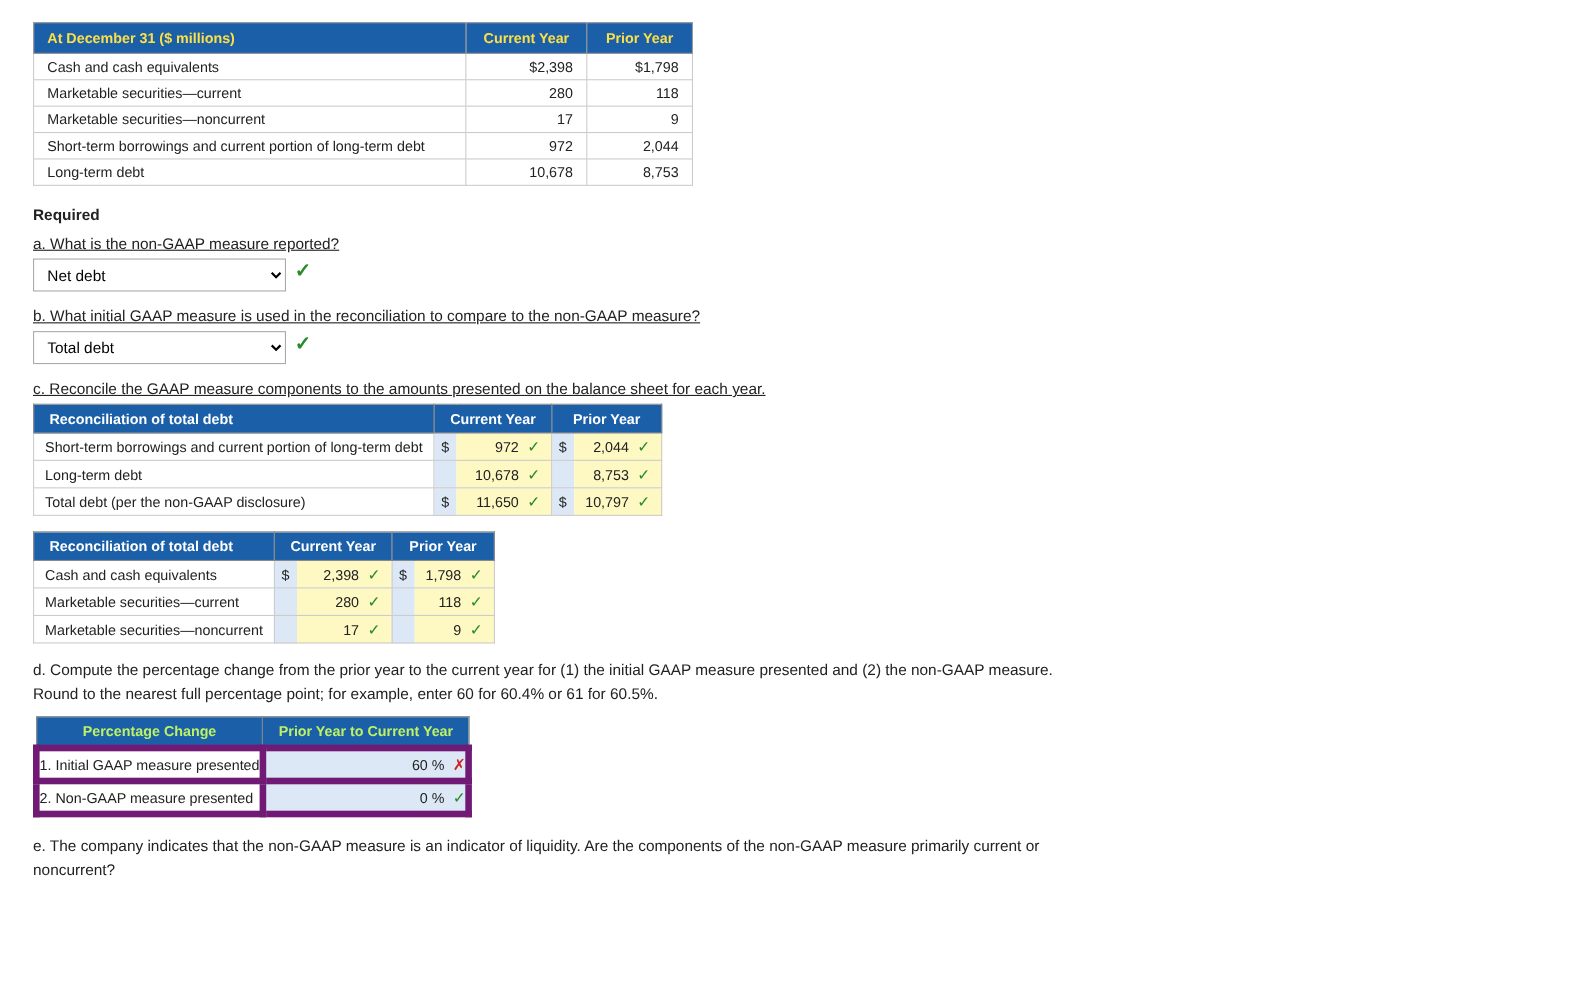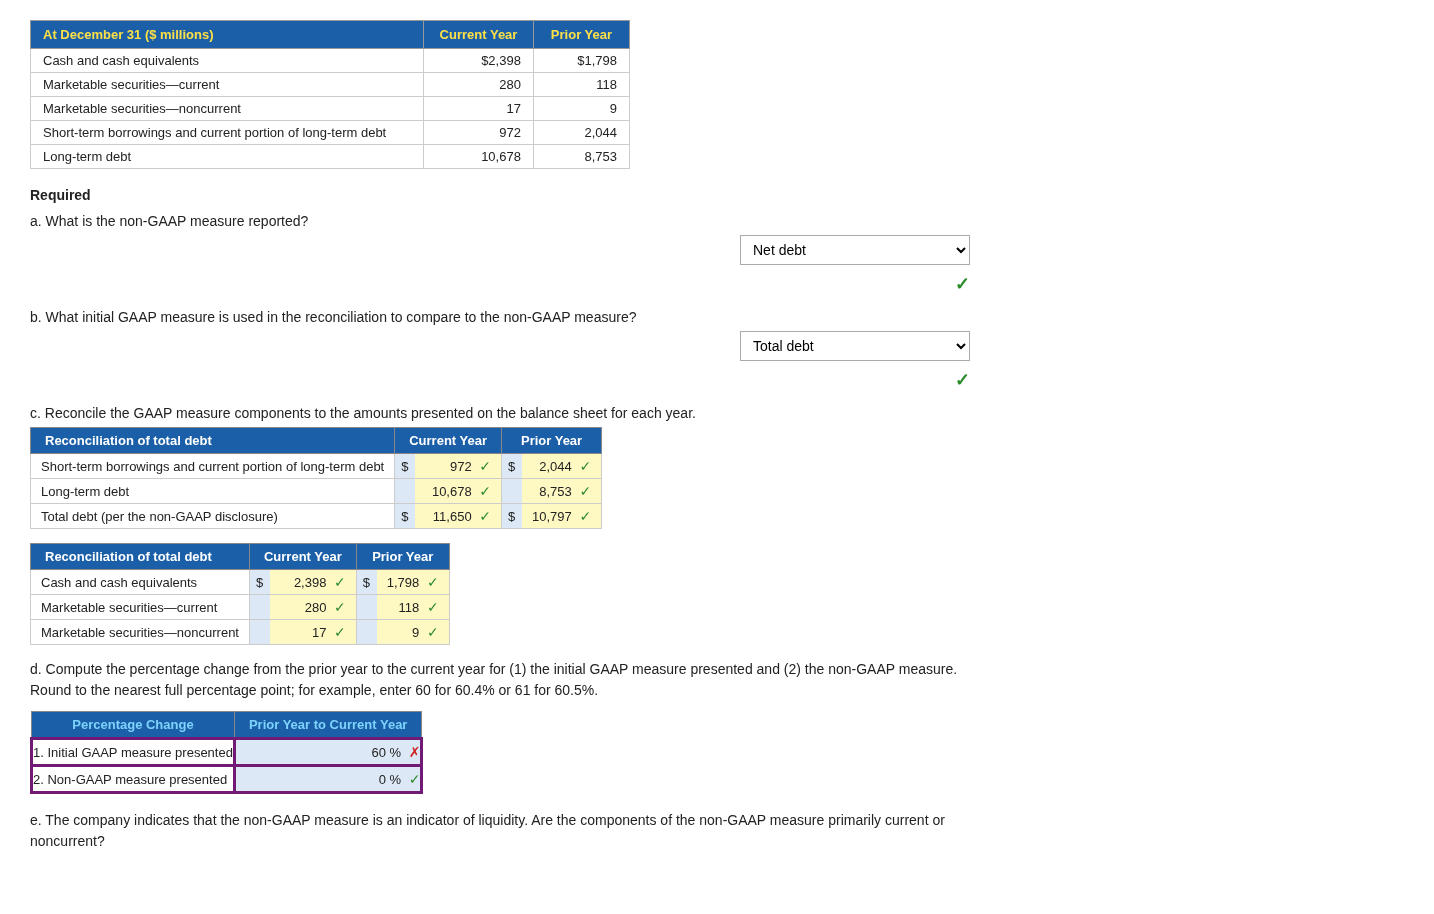--- a/index.html
+++ b/index.html
@@ -42,29 +42,29 @@
 
     
     .section-label {
       font-weight: bold;
       margin: 14px 0 6px 0;
       font-size: 14px;
     }
     .question-text {
       margin: 10px 0 6px 0;
       font-size: 14px;
+      text-decoration: underline;
     }
 
     
     .dropdown-row {
       display: flex;
-      align-items: flex-end;
+      align-items: flex-start;
       gap: 8px;
       margin-bottom: 14px;
-      flex-direction: column;
     }
     .dropdown-select {
       border: 1px solid #aaa;
       padding: 5px 8px;
       font-size: 14px;
       width: 230px;
       background: #fff;
       appearance: auto;
     }
     .check-green {
@@ -117,27 +117,27 @@
     }
 
     
     .pct-table {
       border-collapse: collapse;
       font-size: 13px;
       margin-bottom: 16px;
     }
     .pct-table th {
       background: #1a5fa8;
-      color: #7dd3fc;
+      color: #bef264;
       padding: 5px 14px;
       text-align: center;
       border: 1px solid #888;
     }
     .pct-table td {
-      border: 3px solid #701a75;
+      border: 6px solid #701a75;
       padding: 4px 0;
     }
     .pct-table td.pct-num {
       text-align: right;
       min-width: 130px;
       background: #dce8f5;
     }
 
     .long-text {
       margin: 10px 0;

